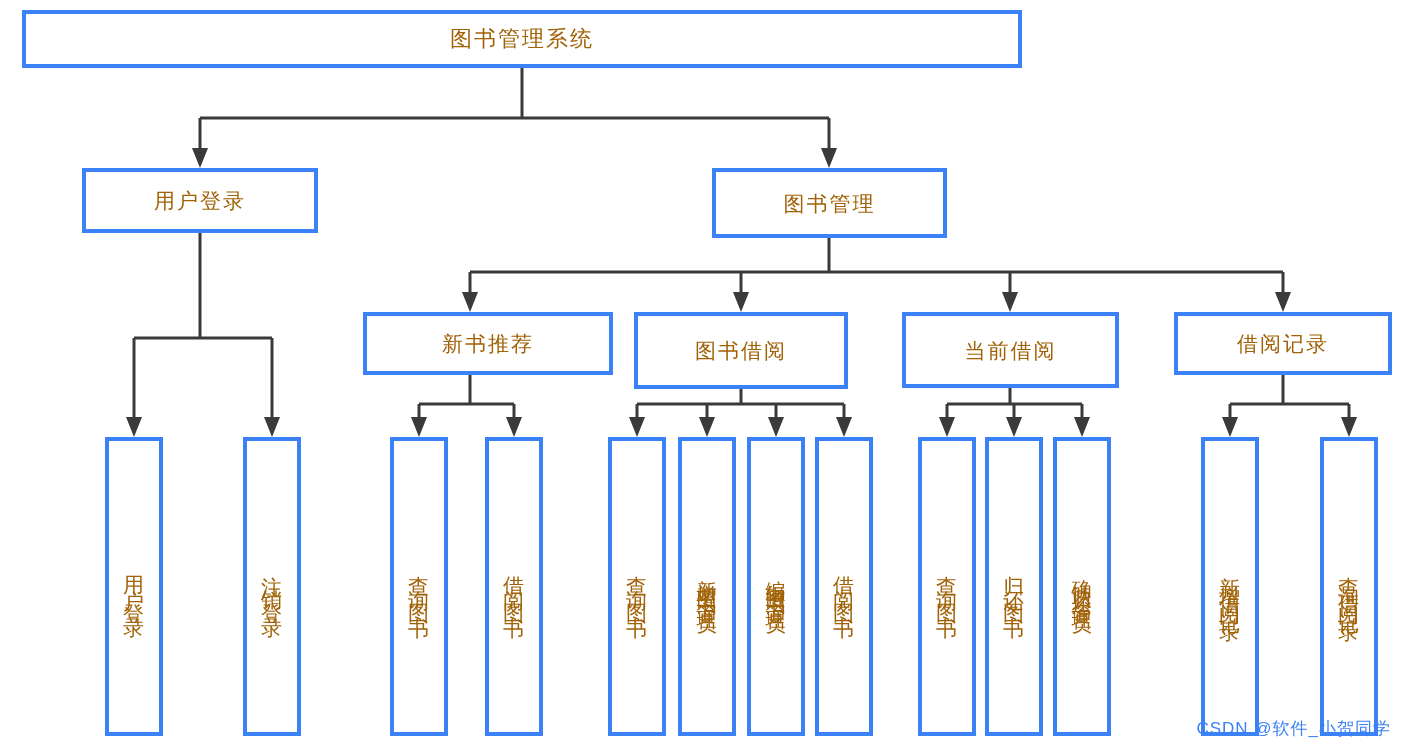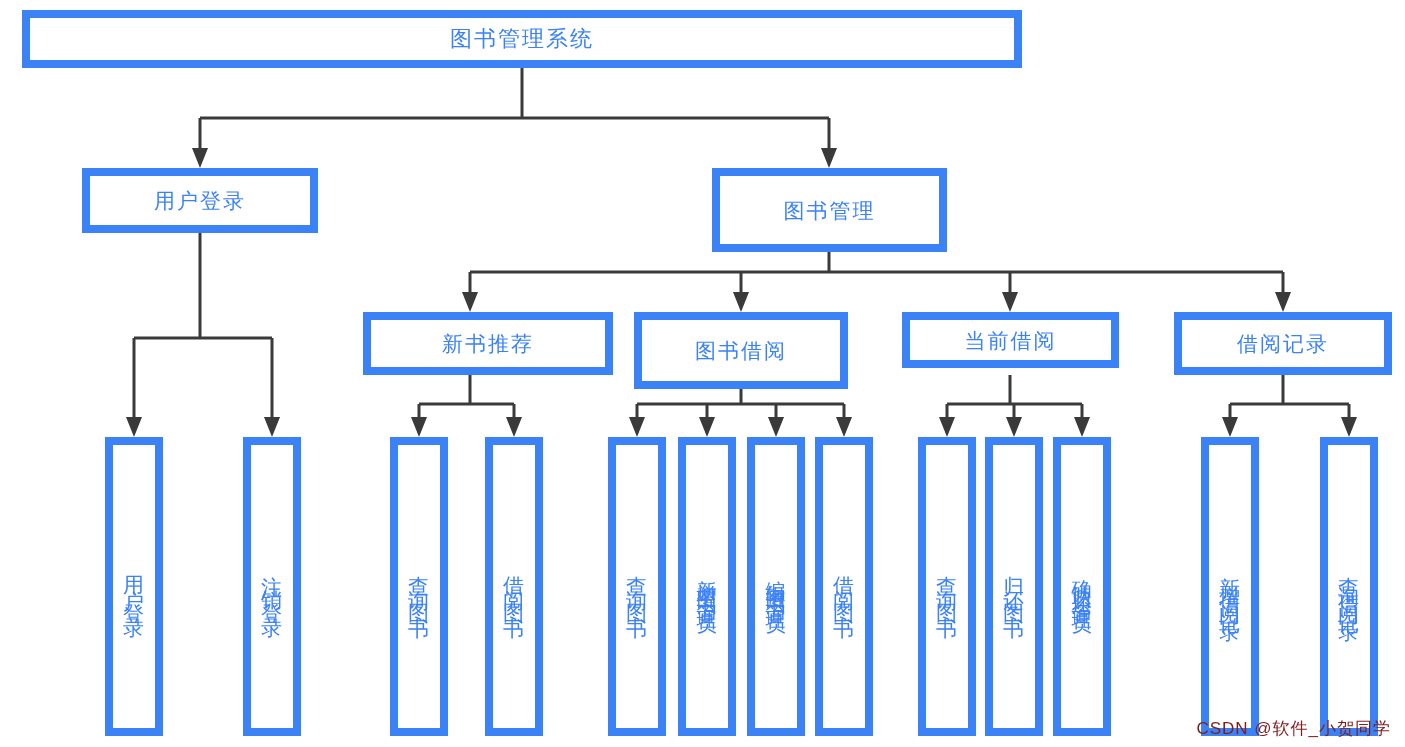--- a/index.html
+++ b/index.html
@@ -15,44 +15,44 @@
     position: absolute;
     left: 0; top: 0;
     width: 1405px; height: 747px;
     pointer-events: none;
   }
   .cline { fill: none; stroke: #3a3a3a; stroke-width: 3; }
   .carrow { fill: #3a3a3a; stroke: none; }
   .node {
     position: absolute;
     box-sizing: border-box;
-    border: 8px solid #3b82f6;
+    border: 4px solid #3b82f6;
     background: #ffffff;
-    color: #3b82f6;
+    color: #a16207;
     display: flex;
     align-items: center;
     justify-content: center;
     font-size: 21px;
     line-height: 1;
     letter-spacing: 2px;
     white-space: nowrap;
   }
   .node.v {
     writing-mode: vertical-rl;
     text-orientation: mixed;
     white-space: normal;
   }
   .node.gap-lg { letter-spacing: 14px; }
   .node.gap-md { letter-spacing: 9px; }
   .node.gap-sm { letter-spacing: 5px; font-size: 20px; }
   .watermark {
     position: absolute;
     right: 14px;
     bottom: 7px;
-    color: #7f1d1d;
+    color: #3b82f6;
     font-size: 17px;
     letter-spacing: 1px;
   }
 </style>
 </head>
 <body>
 
 <div class="canvas">
 
   <svg class="connectors" viewBox="0 0 1405 747">
@@ -83,25 +83,25 @@
     <polygon class="carrow" points="939,417 955,417 947,437"></polygon>
     <polygon class="carrow" points="1006,417 1022,417 1014,437"></polygon>
     <polygon class="carrow" points="1074,417 1090,417 1082,437"></polygon>
     <polygon class="carrow" points="1222,417 1238,417 1230,437"></polygon>
     <polygon class="carrow" points="1341,417 1357,417 1349,437"></polygon>
   </svg>
 
   <div class="node" style="left:22px; top:10px; width:1000px; height:58px; font-size:22px;">图书管理系统</div>
 
   <div class="node" style="left:82px; top:168px; width:236px; height:65px;">用户登录</div>
-  <div class="node" style="left:712px; top:168px; width:235px; height:84px;">图书管理</div>
+  <div class="node" style="left:712px; top:168px; width:235px; height:70px;">图书管理</div>
 
   <div class="node" style="left:363px; top:312px; width:250px; height:63px;">新书推荐</div>
   <div class="node" style="left:634px; top:312px; width:214px; height:77px;">图书借阅</div>
-  <div class="node" style="left:902px; top:312px; width:217px; height:56px;">当前借阅</div>
+  <div class="node" style="left:902px; top:312px; width:217px; height:76px;">当前借阅</div>
   <div class="node" style="left:1174px; top:312px; width:218px; height:63px;">借阅记录</div>
 
   <div class="node v gap-lg" style="left:105px; top:437px; width:58px; height:299px;">用户登录</div>
   <div class="node v gap-lg" style="left:243px; top:437px; width:58px; height:299px;">注销登录</div>
 
   <div class="node v gap-lg" style="left:390px; top:437px; width:58px; height:299px;">查询图书</div>
   <div class="node v gap-lg" style="left:485px; top:437px; width:58px; height:299px;">借阅图书</div>
 
   <div class="node v gap-lg" style="left:608px; top:437px; width:58px; height:299px;">查询图书</div>
   <div class="node v gap-sm" style="left:678px; top:437px; width:58px; height:299px;">新增图书（管理员）</div>

